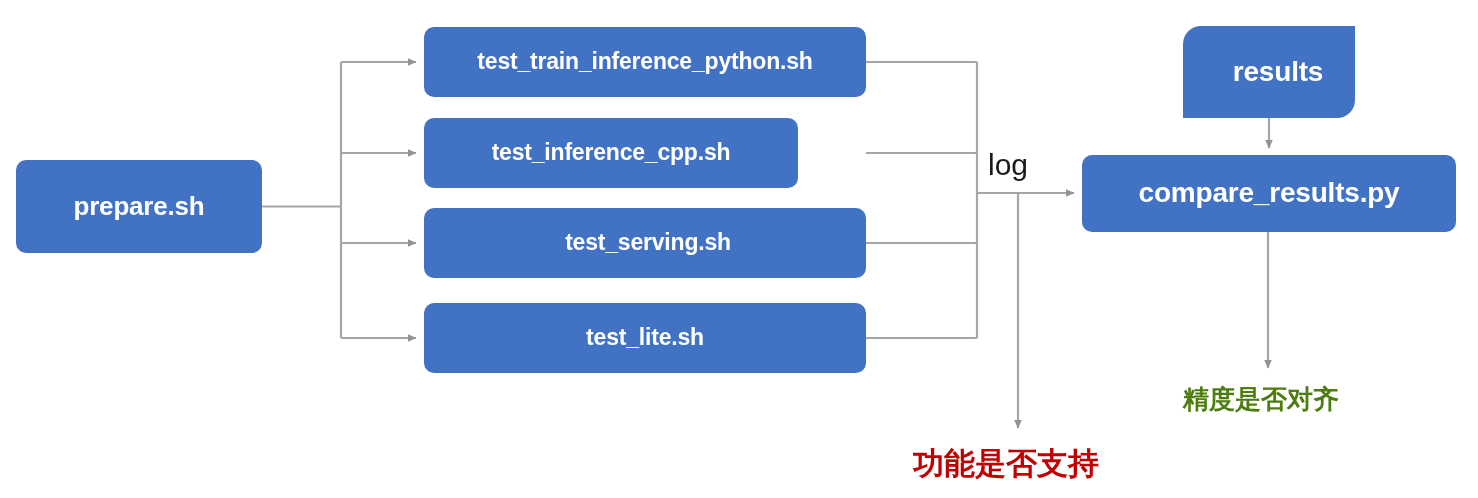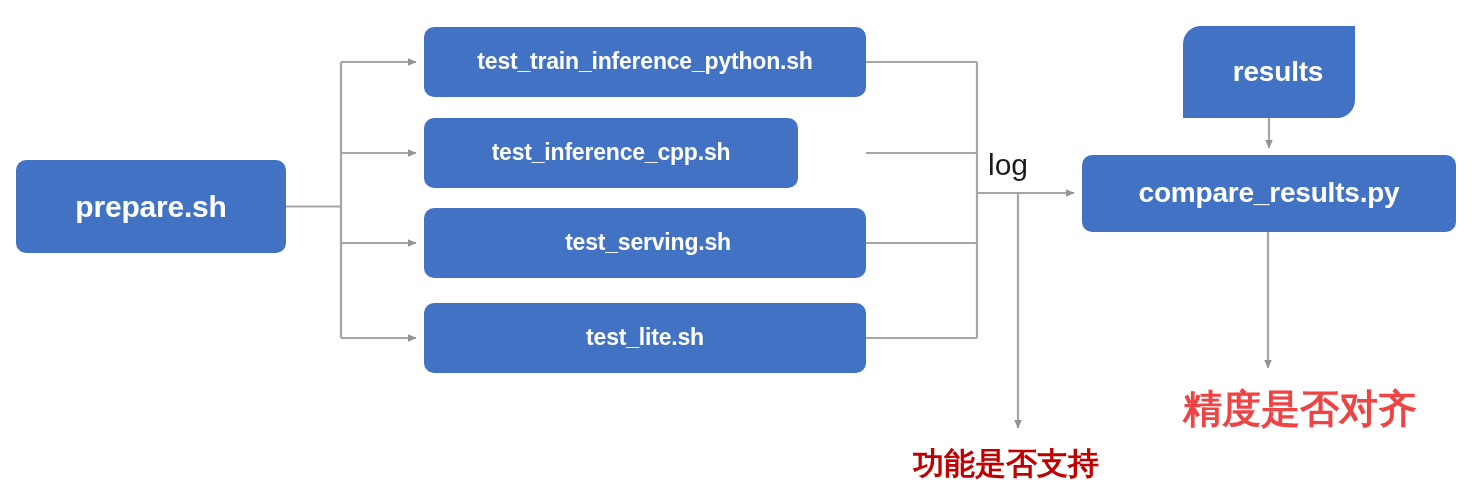--- a/index.html
+++ b/index.html
@@ -91,21 +91,21 @@
 
       <path d="M1018,193 L1018,428" marker-end="url(#arrowhead)"></path>
 
       <path d="M1269,118 L1269,148" marker-end="url(#arrowhead)"></path>
 
       <path d="M1268,232 L1268,368" marker-end="url(#arrowhead)"></path>
 
     </g>
   </svg>
 
-  <div class="node" style="left: 16px; top: 160px; width: 270px; height: 93px; font-size: 30px; background: rgb(66, 114, 196); color: rgb(255, 255, 255);">
+  <div class="node" style="left: 16px; top: 160px; width: 246px; height: 93px; font-size: 26px; background: rgb(66, 114, 196); color: rgb(255, 255, 255);">
       <span>prepare.sh</span>
     </div>
 
   <div class="node" style="left: 424px; top: 27px; width: 442px; height: 70px; font-size: 23px; background: rgb(66, 114, 196); color: rgb(255, 255, 255);">
       <span>test_train_inference_python.sh</span>
     </div>
 
   <div class="node" style="left: 424px; top: 118px; width: 374px; height: 70px; font-size: 23px; background: rgb(66, 114, 196); color: rgb(255, 255, 255);">
       <span>test_inference_cpp.sh</span>
     </div>
@@ -123,15 +123,15 @@
     </div>
 
   <div class="node" style="left: 1082px; top: 155px; width: 374px; height: 77px; font-size: 28px; background: rgb(66, 114, 196); color: rgb(255, 255, 255); justify-content: center;">
       <span>compare_results.py</span>
     </div>
 
   <div class="edge-label" style="left: 988px; top: 148px; font-size: 30px; color: rgb(26, 26, 26);">log</div>
 
   <div class="note-red" style="left: 913px; top: 443px; font-size: 31px; color: rgb(192, 0, 0);">功能是否支持</div>
 
-  <div class="note-red" style="left: 1183px; top: 382px; font-size: 39px; color: #ef4444;">精度是否对齐</div>
+  <div class="note-red" style="left: 1183px; top: 382px; font-size: 26px; color: #4d7c0f;">精度是否对齐</div>
 
 </div>
 
 </body></html>

